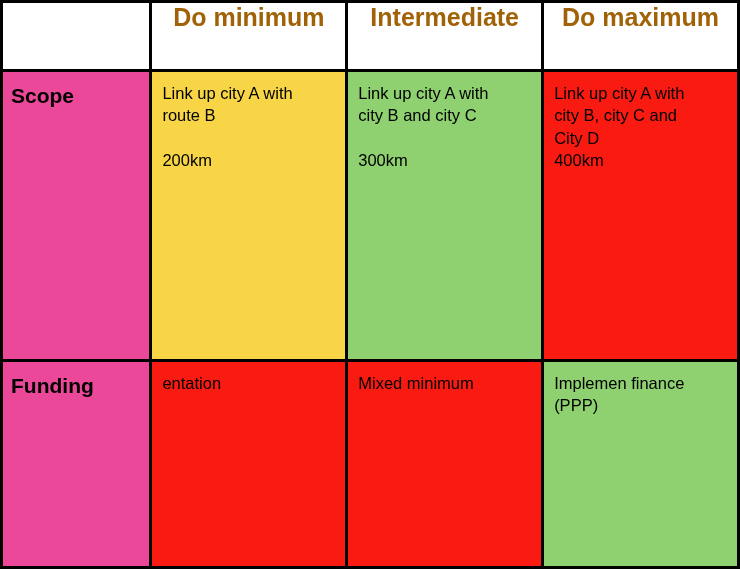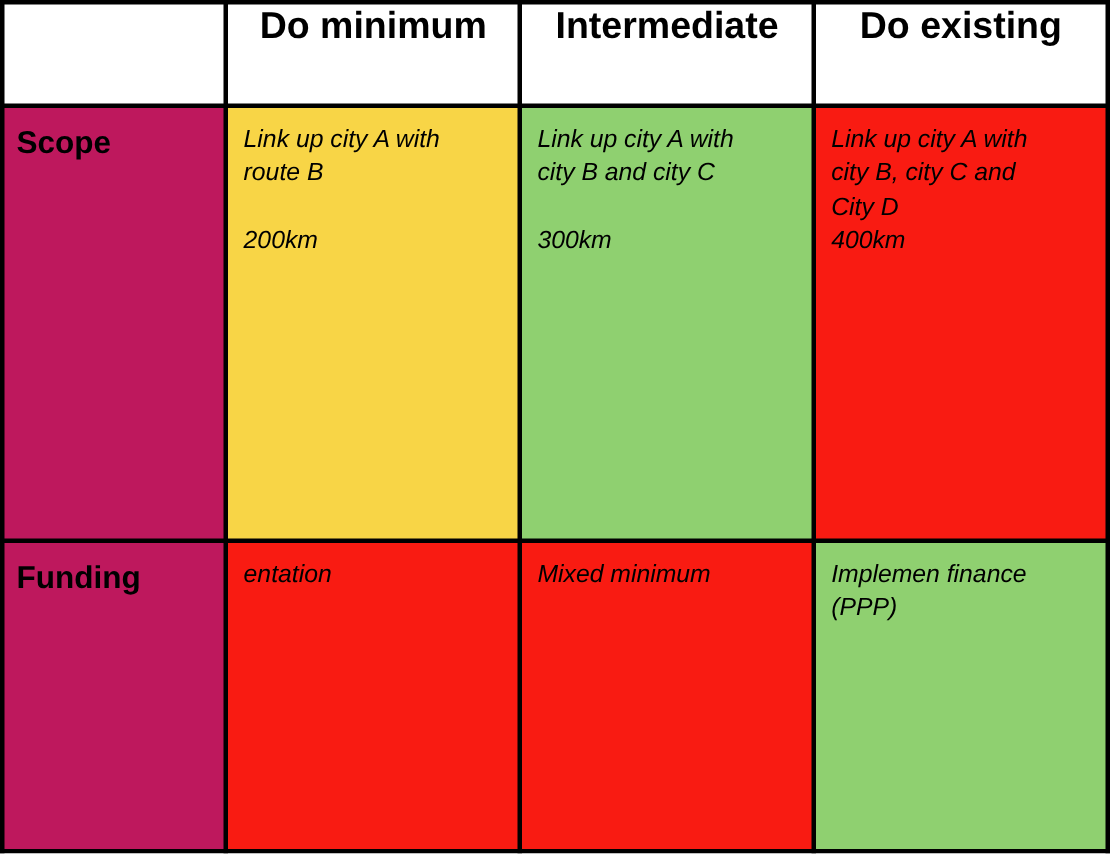--- a/index.html
+++ b/index.html
@@ -28,42 +28,41 @@
   }
   .col-label { width: 148px; }
   .col-opt   { width: 194px; }
 
   thead th {
     height: 66px;
     text-align: center;
     vertical-align: middle;
     font-size: 25px;
     font-weight: bold;
-    color: #000000;
+    color: #a16207;
     background: #ffffff;
     padding: 0 6px;
   }
   thead th.corner { background: #ffffff; }
 
   td.rowlabel {
-    background: #be185d;
+    background: #ec4899;
     font-size: 21px;
     font-weight: bold;
     color: #000000;
     padding: 12px 8px 0 8px;
     line-height: 1.15;
     vertical-align: top;
   }
   td.cell {
     font-size: 16.5px;
     color: #000000;
     line-height: 1.35;
     padding: 10px 10px 8px 10px;
     vertical-align: top;
-    font-style: italic;
   }
   .cell .line { display: block; }
   .cell .gap { display: block; height: 22px; }
 
   .c-amber { background: #f8d546; }
   .c-green { background: #8fd070; }
   .c-red   { background: #f91b12; }
 
   .r-scope   { height: 112px; }
   .r-service { height: 92px; }
@@ -79,21 +78,21 @@
     <col class="col-label">
     <col class="col-opt">
     <col class="col-opt">
     <col class="col-opt">
   </colgroup>
   <thead>
     <tr>
       <th class="corner"></th>
       <th>Do minimum</th>
       <th>Intermediate</th>
-      <th>Do existing</th>
+      <th>Do maximum</th>
     </tr>
   </thead>
   <tbody>
     <tr class="r-scope">
       <td class="rowlabel">Scope</td>
       <td class="cell c-amber">
         <span class="line">Link up city A with</span>
         <span class="line">route B</span>
         <span class="gap"></span>
         <span class="line">200km</span>

